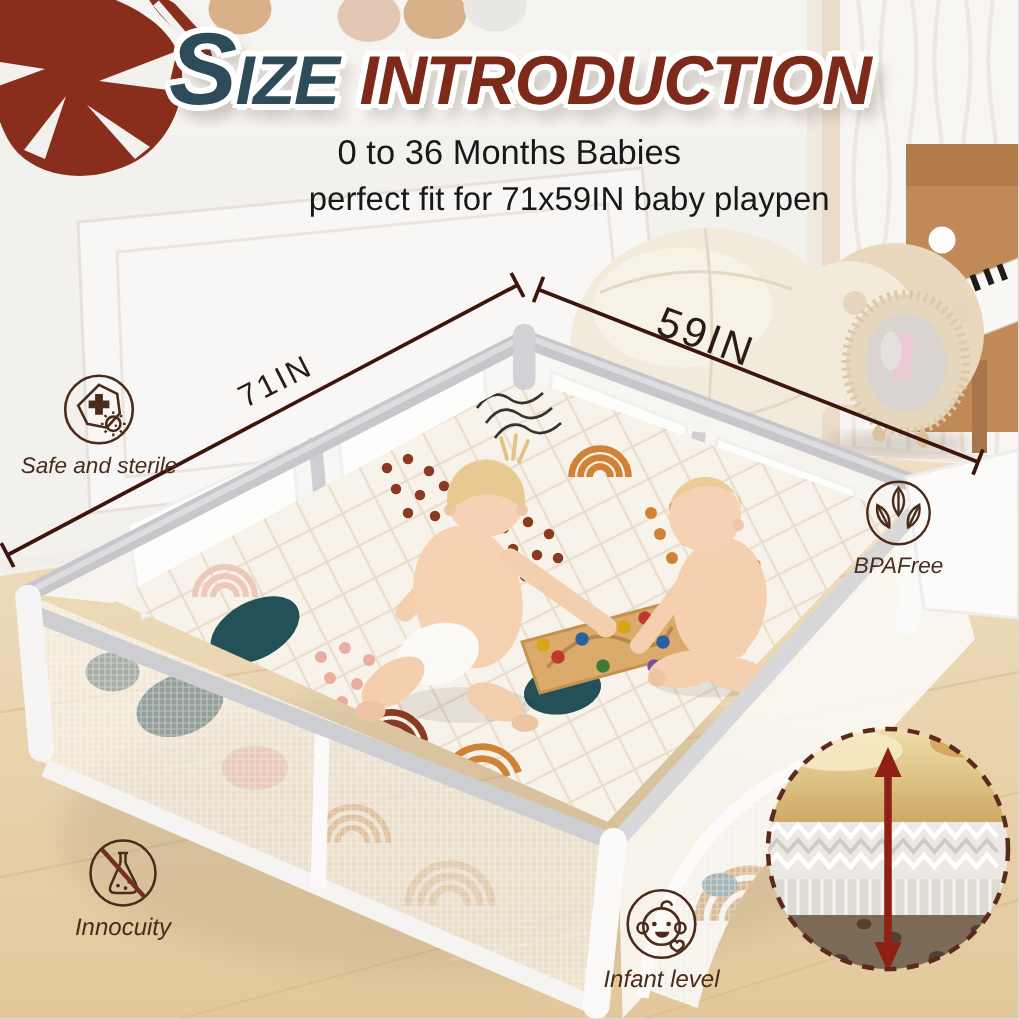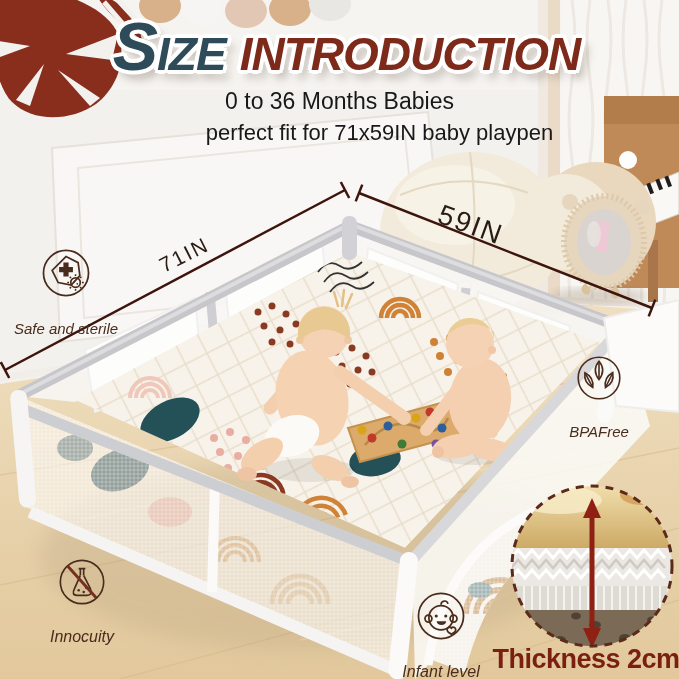--- a/index.html
+++ b/index.html
@@ -23,24 +23,24 @@
   .subtitle{left:0;width:679px;text-align:center;color:#181818;}
   .sub1{top:88px;font-size:23px;}
   .sub2{top:120px;font-size:22px;padding-left:40px;}
 
   
   .dim-label{color:#2a1c15;letter-spacing:2px;white-space:nowrap;}
   .dim-71{left:158px;top:243px;font-size:21px;transform:rotate(-27deg);}
   .dim-59{left:437px;top:209px;font-size:28px;transform:rotate(20deg);}
 
   
-  .badge{display:flex;flex-direction:column;align-items:center;gap:21px;color:#4a2c1c;}
+  .badge{display:flex;flex-direction:column;align-items:center;gap:3px;color:#4a2c1c;}
   .badge .lbl{font-style:italic;font-size:15px;white-space:nowrap;}
   .badge-safe{left:11px;top:247px;width:110px;}
-  .badge-bpa{left:549px;top:354px;width:100px;text-align:center;}
+  .badge-bpa{left:549px;top:318px;width:100px;text-align:center;}
   .badge-inno{left:32px;top:557px;width:100px;}
   .badge-inno .lbl{font-size:16px;}
   .badge-infant{left:386px;top:590px;width:110px;}
   .badge-infant .lbl{font-size:16px;}
   .badge svg{display:block;}
 
   
   .thickness-label{left:492px;top:644px;width:188px;text-align:center;
     font-size:27px;font-weight:700;letter-spacing:-0.5px;color:#7a1f12;white-space:nowrap;}
 </style>
@@ -530,15 +530,14 @@
           <circle cx="44.5" cy="33" r="4"></circle>
       <circle cx="24.5" cy="30" r="1.8" fill="#4a2c1c" stroke="none"></circle>
       <circle cx="35.5" cy="30" r="1.8" fill="#4a2c1c" stroke="none"></circle>
       <path d="M25,36 a5.5,4.5 0 0 0 11,0 Z" fill="#4a2c1c" stroke="none"></path>
       <path d="M42,44 c-1.5,-2 -5,-1 -5,2 c0,2.5 5,5 5,5 c0,0 5,-2.5 5,-5 c0,-3 -3.5,-4 -5,-2 Z"></path>
     </svg>
   </span>
   <span class="lbl">Infant level</span>
 </div>
 
-<div class="overlay thickness-label">Thickness 2cm</div>
 
 </div>
 
 </body></html>

